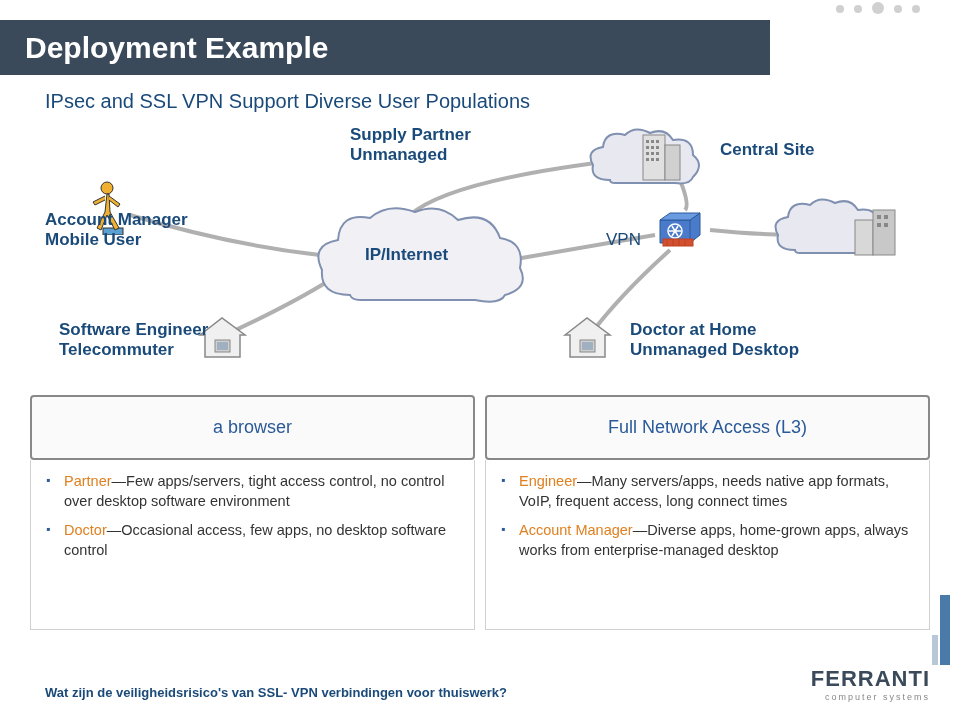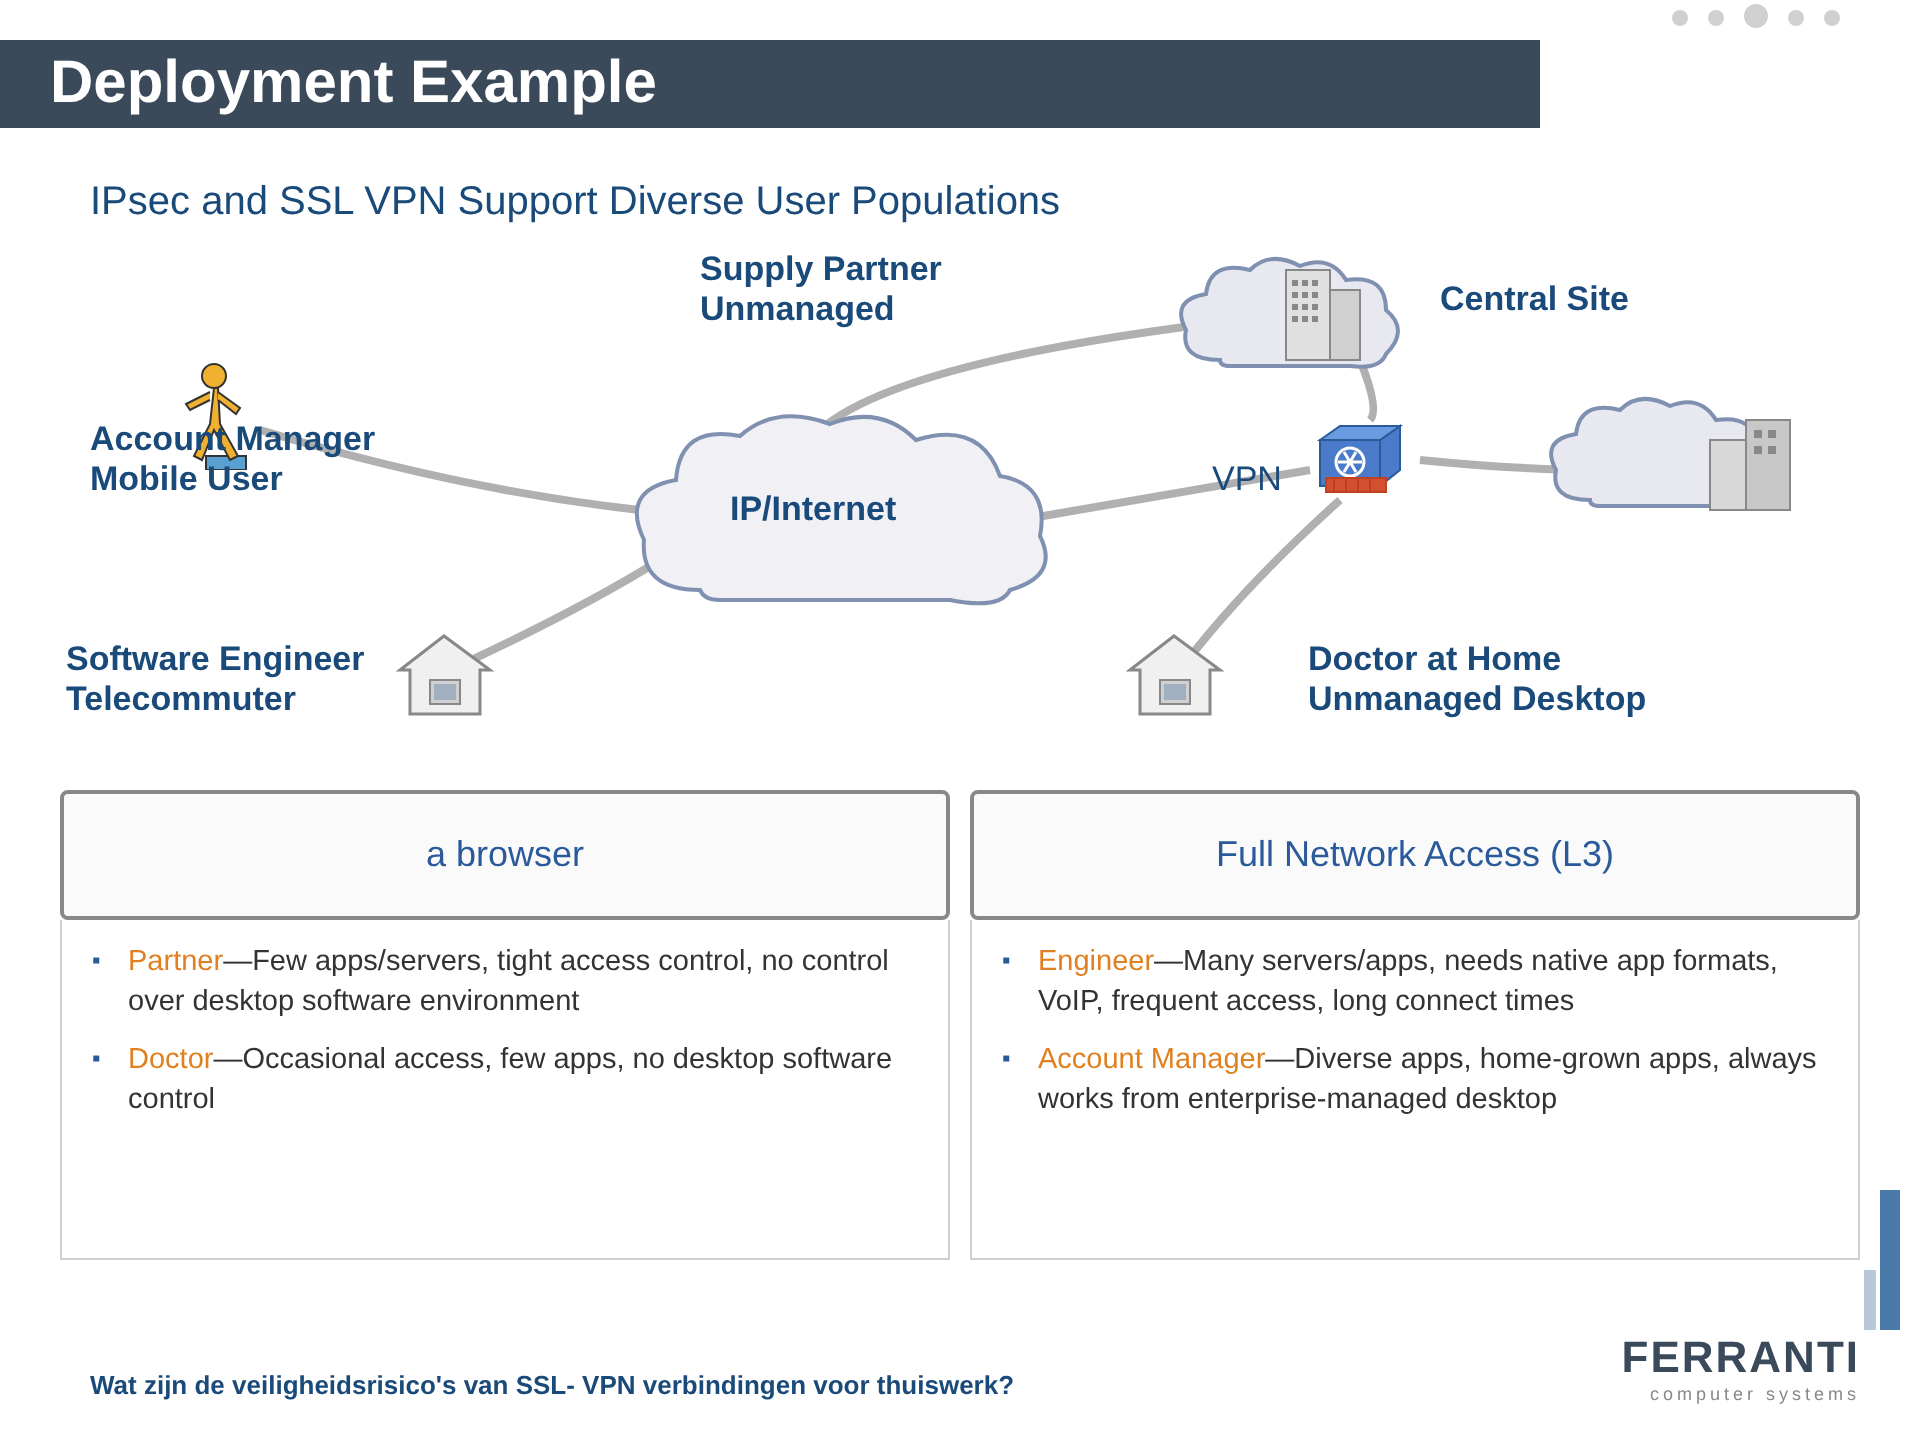--- a/index.html
+++ b/index.html
@@ -4,36 +4,36 @@
 <style>
 * { margin: 0; padding: 0; box-sizing: border-box; }
 body { width: 960px; height: 720px; font-family: Verdana, Arial, sans-serif; background: #fff; position: relative; overflow: hidden; }
 
 
 .top-dots { position: absolute; top: 0; right: 40px; display: flex; gap: 10px; }
 .top-dots .dot { width: 8px; height: 8px; background: #d0d0d0; border-radius: 50%; margin-top: 5px; }
 .top-dots .dot.big { width: 12px; height: 12px; margin-top: 2px; }
 
 
-.title-bar { position: absolute; top: 20px; left: 0; width: 770px; height: 44px; background: #3a4a5a; display: flex; align-items: center; padding-left: 25px; }
+.title-bar { position: absolute; top: 20px; left: 0; width: 770px; height: 55px; background: #3a4a5a; display: flex; align-items: center; padding-left: 25px; }
 .title-bar span { color: #fff; font-size: 30px; font-weight: bold; }
 
 
 .subtitle { position: absolute; top: 90px; left: 45px; color: #1a4a7a; font-size: 20px; }
 
 
 .diagram { position: absolute; top: 125px; left: 30px; width: 900px; height: 265px; }
 
 
 .lbl { position: absolute; color: #1a4a7a; font-size: 17px; font-weight: bold; line-height: 1.2; }
 .lbl-account { top: 85px; left: 15px; }
 .lbl-supply { top: 0px; left: 320px; }
 .lbl-central { top: 15px; left: 690px; }
-.lbl-doctor { top: 195px; left: 624px; }
-.lbl-engineer { top: 195px; left: 3px; }
+.lbl-doctor { top: 195px; left: 600px; }
+.lbl-engineer { top: 195px; left: 29px; }
 .lbl-vpn { top: 105px; left: 576px; font-weight: normal; }
 
 
 .cloud { position: absolute; width: 220px; height: 120px; top: 75px; left: 280px; }
 .cloud-shape { position: absolute; width: 100%; height: 100%; }
 .cloud-label { position: absolute; top: 45px; left: 55px; color: #1a4a7a; font-size: 17px; font-weight: bold; }
 
 .small-cloud { position: absolute; width: 120px; height: 70px; }
 .sc1 { top: 0; left: 555px; }
 .sc2 { top: 70px; left: 740px; }

